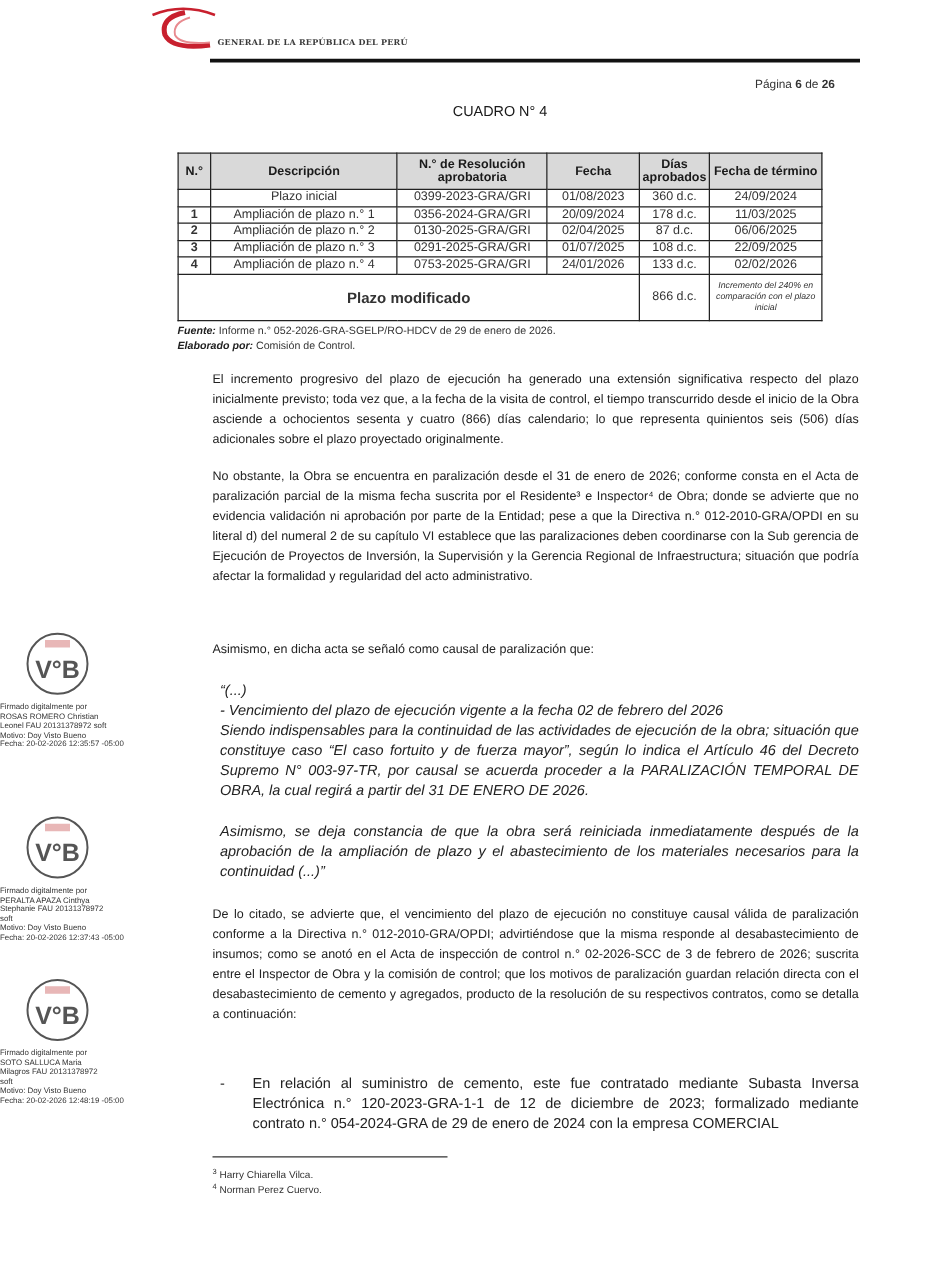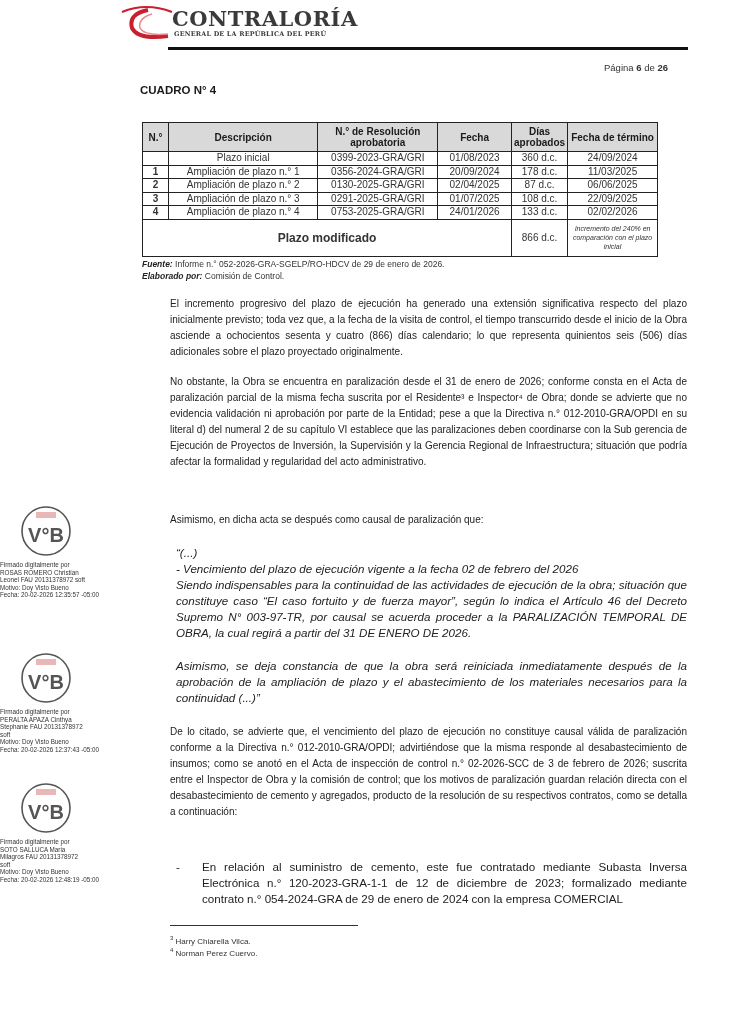--- a/index.html
+++ b/index.html
@@ -4,21 +4,21 @@
 <style>
   html, body { margin:0; padding:0; background:#ffffff; }
   body { width:742px; height:1024px; position:relative; overflow:hidden; font-family:"Liberation Sans", sans-serif; color:#1a1a1a; }
   .logo { position:absolute; left:118px; top:4px; width:300px; height:36px; }
   .logo-swoosh { position:absolute; left:0; top:0; }
   .logo-title { position:absolute; left:54px; top:2px; font-family:"DejaVu Serif", serif; font-size:21px; font-weight:bold; color:#3a3a3a; letter-spacing:0.5px; }
   .logo-sub { position:absolute; left:56px; top:26px; font-family:"DejaVu Serif", serif; font-size:6.4px; font-weight:bold; color:#3a3a3a; letter-spacing:0.2px; }
   .header-rule { position:absolute; left:168px; top:47px; width:520px; height:3px; background:#111; }
   .page-num { position:absolute; left:604px; top:62px; font-size:9.5px; color:#333; }
   .page-num b { font-weight:bold; }
-  .cuadro-title { position:absolute; left:140px; top:84px; width:520px; font-size:11.5px; font-weight:bold; line-height:13px; }
+  .cuadro-title { position:absolute; left:140px; top:84px; width:520px; text-align:center; font-size:11.5px; font-weight:normal; line-height:13px; }
   table.cuadro { position:absolute; left:142px; top:122px; width:516px; border-collapse:collapse; font-size:10px; }
   table.cuadro th, table.cuadro td { border:1px solid #222; text-align:center; padding:0 2px; }
   table.cuadro th { background:#d9d9d9; font-weight:bold; font-size:10px; line-height:11px; height:28px; }
   table.cuadro td { height:12.5px; line-height:12px; color:#333; }
   table.cuadro td.num { font-weight:bold; }
   table.cuadro td.total-label { font-weight:bold; font-size:12px; height:36px; }
   table.cuadro td.note { font-style:italic; font-size:7px; line-height:9px; }
   .source { position:absolute; left:142px; top:258px; font-size:8.5px; line-height:12px; color:#333; }
   .source b { font-weight:bold; color:#222;font-style:italic; }
   .body-text { position:absolute; left:170px; width:517px; font-size:10px; line-height:16px; text-align:justify; color:#222; }
@@ -35,21 +35,20 @@
 </style>
 </head>
 <body>
 
 <div class="logo">
   <svg class="logo-swoosh" width="56" height="36" viewBox="0 0 56 36">
     <path d="M4 8 Q28 -2 54 8" stroke="#c8202e" stroke-width="2" fill="none"></path>
     <path d="M30 6 Q10 10 14 24 Q20 36 50 32" stroke="#c8202e" stroke-width="4" fill="none"></path>
     <path d="M34 10 Q20 14 22 24 Q26 32 50 30" stroke="#e88a8f" stroke-width="1.5" fill="none"></path>
   </svg>
-  <div class="logo-title">CONTRALORÍA</div>
   <div class="logo-sub">GENERAL DE LA REPÚBLICA DEL PERÚ</div>
 </div>
 <div class="header-rule"></div>
 <div class="page-num">
   <span>Página</span>
   <b>6</b>
   <span>de</span>
   <b>26</b>
 </div>
 
@@ -125,21 +124,21 @@
   </tbody>
 </table>
 
 <div class="source">
   <div><b>Fuente:</b><span> Informe n.° 052-2026-GRA-SGELP/RO-HDCV de 29 de enero de 2026.</span></div>
   <div><b>Elaborado por:</b><span> Comisión de Control.</span></div>
 </div>
 
 <div class="body-text" style="top:296px;">El incremento progresivo del plazo de ejecución ha generado una extensión significativa respecto del plazo inicialmente previsto; toda vez que, a la fecha de la visita de control, el tiempo transcurrido desde el inicio de la Obra asciende a ochocientos sesenta y cuatro (866) días calendario; lo que representa quinientos seis (506) días adicionales sobre el plazo proyectado originalmente.</div>
 <div class="body-text" style="top:374px;">No obstante, la Obra se encuentra en paralización desde el 31 de enero de 2026; conforme consta en el Acta de paralización parcial de la misma fecha suscrita por el Residente³ e Inspector⁴ de Obra; donde se advierte que no evidencia validación ni aprobación por parte de la Entidad; pese a que la Directiva n.° 012-2010-GRA/OPDI en su literal d) del numeral 2 de su capítulo VI establece que las paralizaciones deben coordinarse con la Sub gerencia de Ejecución de Proyectos de Inversión, la Supervisión y la Gerencia Regional de Infraestructura; situación que podría afectar la formalidad y regularidad del acto administrativo.</div>
-<div class="body-text" style="top:512px;">Asimismo, en dicha acta se después como causal de paralización que:</div>
+<div class="body-text" style="top:512px;">Asimismo, en dicha acta se señaló como causal de paralización que:</div>
 
 <div class="quote" style="top:545px;">“(...)</div>
 <div class="quote" style="top:561px;">-  Vencimiento del plazo de ejecución vigente a la fecha 02 de febrero del 2026</div>
 <div class="quote" style="top:577px;">Siendo indispensables para la continuidad de las actividades de ejecución de la obra; situación que constituye caso “El caso fortuito y de fuerza mayor”, según lo indica el Artículo 46 del Decreto Supremo N° 003-97-TR, por causal se acuerda proceder a la PARALIZACIÓN TEMPORAL DE OBRA, la cual regirá a partir del 31 DE ENERO DE 2026.</div>
 <div class="quote" style="top:658px;">Asimismo, se deja constancia de que la obra será reiniciada inmediatamente después de la aprobación de la ampliación de plazo y el abastecimiento de los materiales necesarios para la continuidad (...)”</div>
 
 <div class="body-text" style="top:724px;">De lo citado, se advierte que, el vencimiento del plazo de ejecución no constituye causal válida de paralización conforme a la Directiva n.° 012-2010-GRA/OPDI; advirtiéndose que la misma responde al desabastecimiento de insumos; como se anotó en el Acta de inspección de control n.° 02-2026-SCC de 3 de febrero de 2026; suscrita entre el Inspector de Obra y la comisión de control; que los motivos de paralización guardan relación directa con el desabastecimiento de cemento y agregados, producto de la resolución de su respectivos contratos, como se detalla a continuación:</div>
 
 <div class="bullet" style="top:859px;">
   <span class="dash">-</span>

